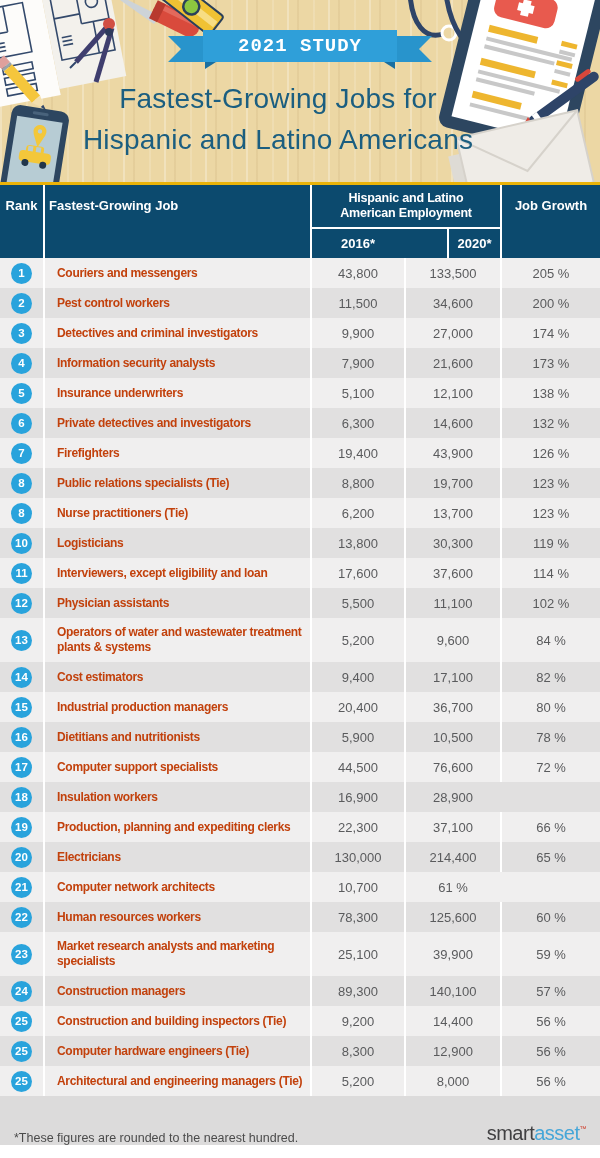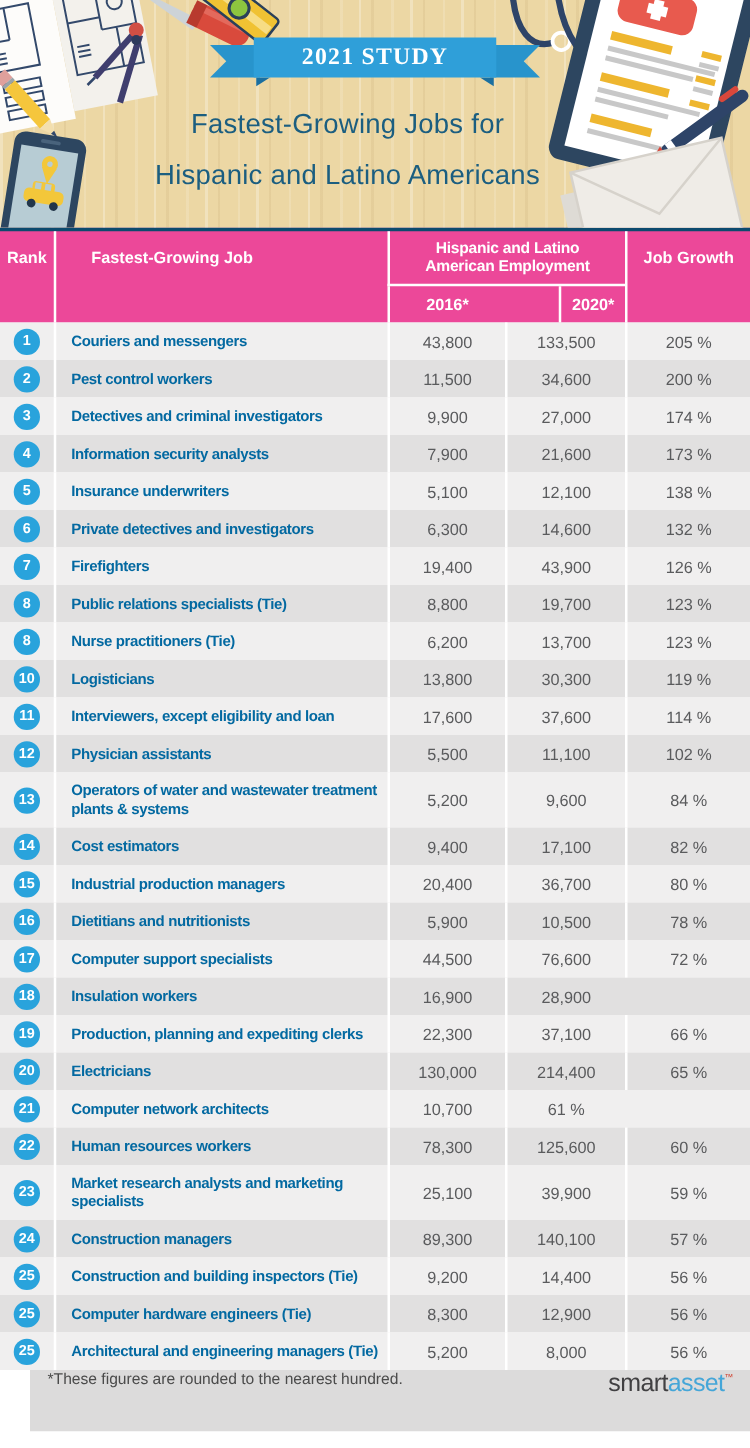--- a/index.html
+++ b/index.html
@@ -13,66 +13,66 @@
     background-color:#ecd7a4;
     background-image:repeating-linear-gradient(90deg,
       rgba(255,255,255,.28) 0 2px, rgba(255,255,255,0) 2px 10px,
       rgba(139,98,41,.08) 10px 12px, rgba(139,98,41,0) 12px 26px,
       rgba(255,255,255,.15) 26px 28px, rgba(255,255,255,0) 28px 41px);
   }
   .hero svg.deco{position:absolute;left:0;top:0;}
   .ribbon-text{
     position:absolute;left:203px;top:30px;width:194px;height:44px;
     line-height:32px;text-align:center;color:#fff;
-    font-family:Liberation Serif, serif;font-weight:700;font-size:19px;letter-spacing:1px;
+    font-family:Liberation Mono, monospace;font-weight:700;font-size:19px;letter-spacing:1px;
   }
   .title{
     position:absolute;left:0;top:78px;width:556px;text-align:center;
-    color:#1b5e80;font-size:22px;line-height:41px;font-weight:400;letter-spacing:.2px;
+    color:#1b5e80;font-size:28px;line-height:41px;font-weight:400;letter-spacing:.2px;
   }
   
   .thead{
     display:grid;grid-template-columns:43px 267px 94px 96px 100px;
     grid-template-rows:44px 29px;
-    background:#ec4899;border-top:3px solid #0c4a6e;box-sizing:border-box;
+    background:#0c4a6e;border-top:3px solid #eab308;box-sizing:border-box;
     color:#fff;font-weight:700;font-size:13px;
   }
   .th{box-sizing:border-box;}
   .rank-h{grid-area:1/1/3/2;text-align:center;padding-top:13px;}
-  .job-h{grid-area:1/2/3/3;border-left:2px solid #fff;padding:13px 0 0 28px;}
+  .job-h{grid-area:1/2/3/3;border-left:2px solid #fff;padding:13px 0 0 4px;}
   .emp-h{grid-area:1/3/2/5;border-left:2px solid #fff;border-bottom:2px solid #fff;
     display:flex;align-items:center;justify-content:center;text-align:center;
     font-size:12.5px;letter-spacing:-.2px;line-height:15px;padding:0 20px;}
   .growth-h{grid-area:1/5/3/6;border-left:2px solid #fff;padding:13px 0 0 0;text-align:center;}
   .y16-h{grid-area:2/3/3/4;border-left:2px solid #fff;display:flex;align-items:center;justify-content:center;}
   .y20-h{grid-area:2/4/3/5;border-left:2px solid #fff;display:flex;align-items:center;justify-content:center;margin-left:43px;}
   
   .trow{
     display:grid;grid-template-columns:43px 267px 94px 96px 100px;
     min-height:30px;box-sizing:border-box;
   }
   .trow.light{background:#f0efef;}
   .trow.dark{background:#e1e0e0;}
   .cell{box-sizing:border-box;display:flex;align-items:center;}
   .rank-cell{justify-content:center;}
   .badge{
     width:21px;height:21px;border-radius:50%;background:#29a3dc;color:#fff;
     font-size:11.5px;font-weight:700;line-height:21px;text-align:center;display:block;
   }
   .job-cell{
-    border-left:2px solid #fff;color:#0369a1;font-weight:700;font-size:12px;
+    border-left:2px solid #fff;color:#c2410c;font-weight:700;font-size:12px;
     letter-spacing:-.3px;line-height:15px;padding:7px 4px 7px 12px;
   }
   .num-cell,.growth-cell{
     border-left:2px solid #fff;justify-content:center;color:#5a5b5d;font-size:13px;
   }
   
   .pfooter{
-    height:49px;background:#dcdbdb;display:flex;align-items:flex-start;
-    justify-content:space-between;padding:0 14px;box-sizing:border-box;margin-left:24px;
+    height:49px;background:#dcdbdb;display:flex;align-items:flex-end;
+    justify-content:space-between;padding:0 14px;box-sizing:border-box;
   }
   .note{font-size:12.5px;color:#4b4b4b;}
   .logo{font-size:20px;letter-spacing:-.5px;}
   .logo .l1{color:#414042;}
   .logo .l2{color:#45a6d8;}
   .logo .tm{color:#d0402e;font-size:7px;vertical-align:top;line-height:14px;}
 </style>
 </head>
 <body>
 

